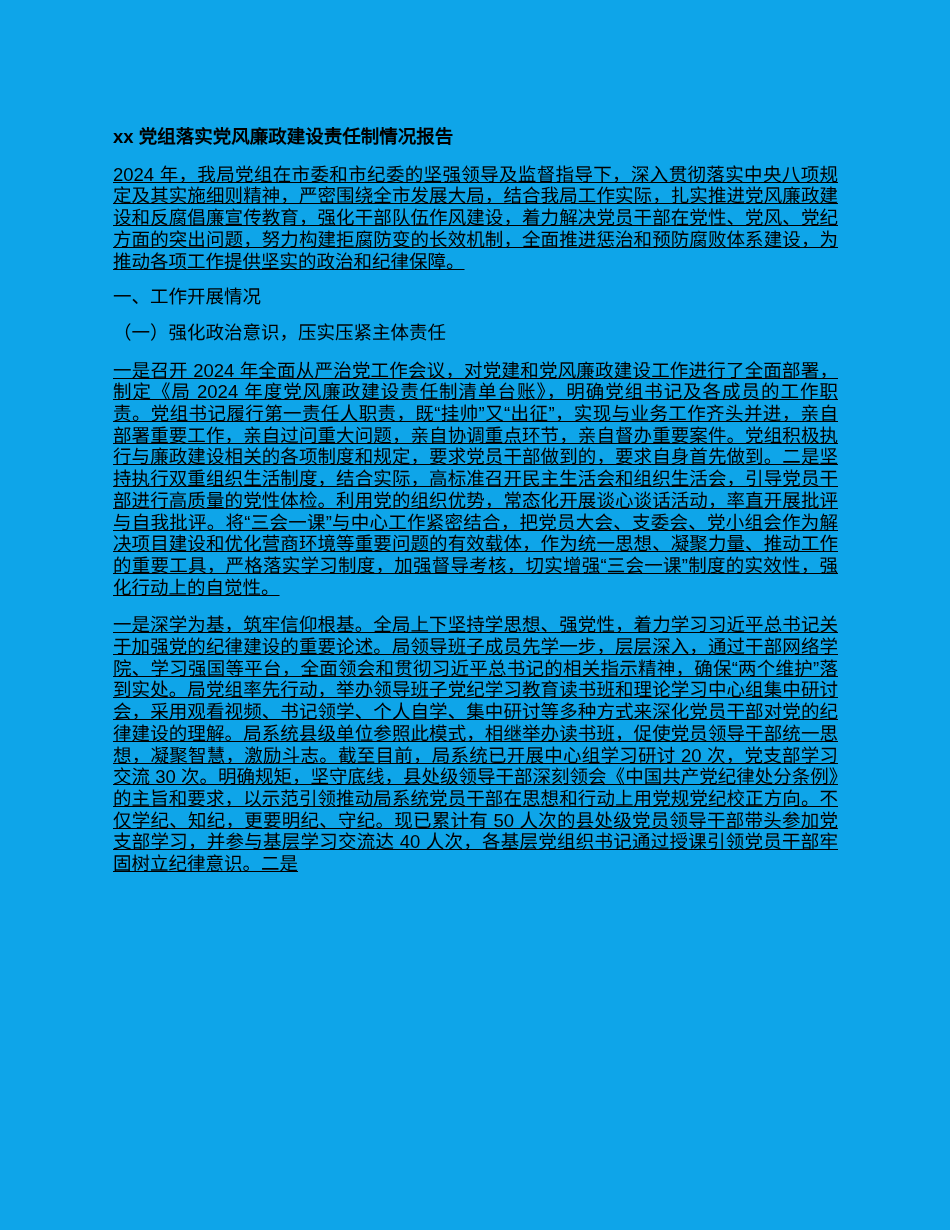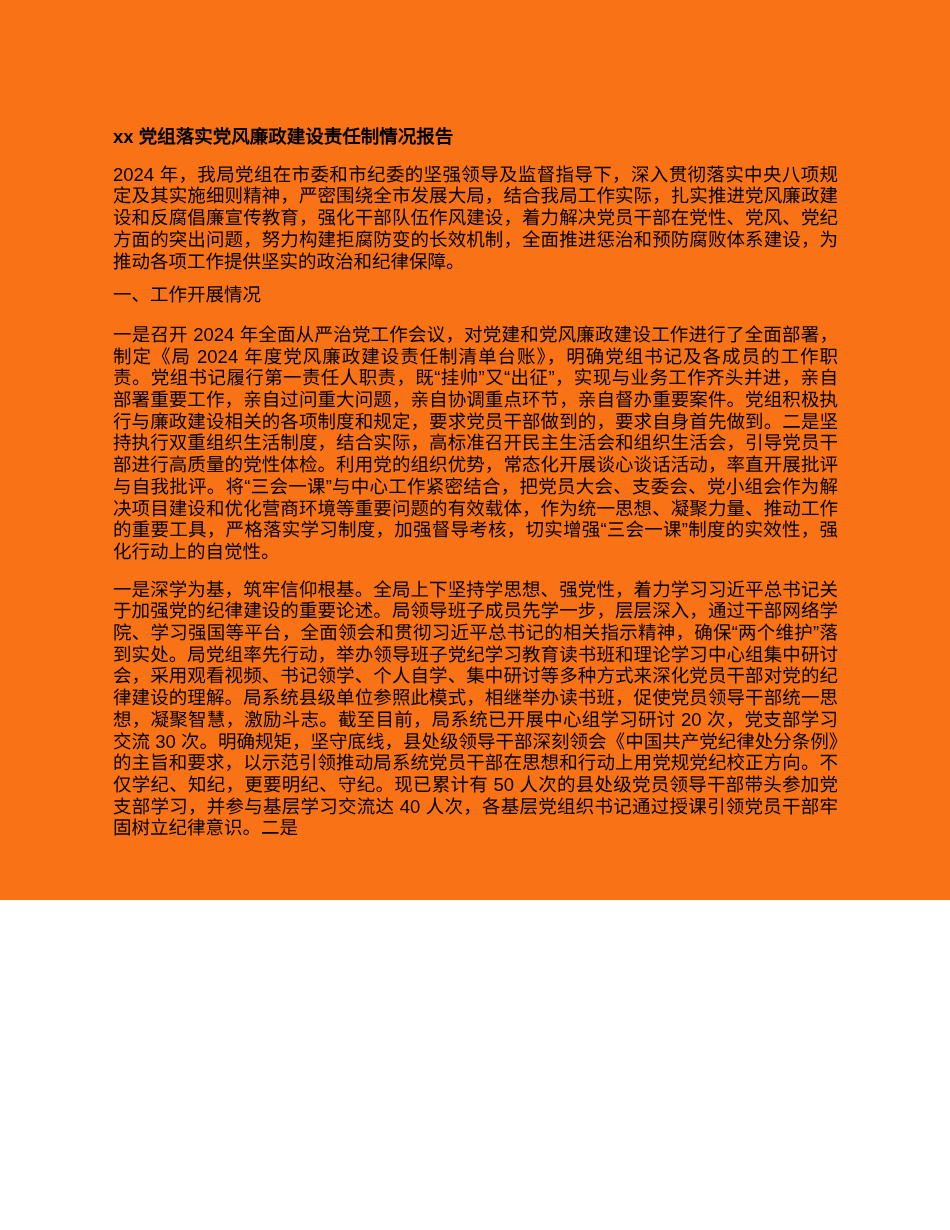--- a/index.html
+++ b/index.html
@@ -10,56 +10,57 @@
   body {
     width: 950px;
     height: 1230px;
     overflow: hidden;
     color: #000000;
     font-family: "Liberation Sans", sans-serif;
   }
   .page {
     box-sizing: border-box;
     width: 950px;
-    height: 900px;
+    height: 1230px;
     padding: 126px 112px 16px 113px;
-    background: #f97316;
+    background: #0ea5e9;
   }
   .doc-title {
     margin: 0 0 14px 0;
     font-size: 18.5px;
     line-height: 21.7px;
     font-weight: bold;
     text-align: left;
   }
   .doc-heading {
     margin: 0 0 14px 0;
     font-size: 18.5px;
     line-height: 21.7px;
     font-weight: normal;
     text-align: left;
-    font-family: Liberation Mono, monospace;
   }
   .doc-paragraph {
     margin: 16px 0 14px 0;
     font-size: 18.5px;
     line-height: 21.7px;
     text-align: justify;
     text-align-last: left;
     word-break: break-all;
+    text-decoration: underline;
   }
 </style>
 </head>
 <body>
 
 <div class="page">
   <h1 class="doc-title">xx 党组落实党风廉政建设责任制情况报告</h1>
 
   <p class="doc-paragraph">2024 年，我局党组在市委和市纪委的坚强领导及监督指导下，深入贯彻落实中央八项规定及其实施细则精神，严密围绕全市发展大局，结合我局工作实际，扎实推进党风廉政建设和反腐倡廉宣传教育，强化干部队伍作风建设，着力解决党员干部在党性、党风、党纪方面的突出问题，努力构建拒腐防变的长效机制，全面推进惩治和预防腐败体系建设，为推动各项工作提供坚实的政治和纪律保障。</p>
 
   <h2 class="doc-heading">一、工作开展情况</h2>
 
+  <h3 class="doc-heading">（一）强化政治意识，压实压紧主体责任</h3>
 
   <p class="doc-paragraph">一是召开 2024 年全面从严治党工作会议，对党建和党风廉政建设工作进行了全面部署，制定《局 2024 年度党风廉政建设责任制清单台账》，明确党组书记及各成员的工作职责。党组书记履行第一责任人职责，既“挂帅”又“出征”，实现与业务工作齐头并进，亲自部署重要工作，亲自过问重大问题，亲自协调重点环节，亲自督办重要案件。党组积极执行与廉政建设相关的各项制度和规定，要求党员干部做到的，要求自身首先做到。二是坚持执行双重组织生活制度，结合实际，高标准召开民主生活会和组织生活会，引导党员干部进行高质量的党性体检。利用党的组织优势，常态化开展谈心谈话活动，率直开展批评与自我批评。将“三会一课”与中心工作紧密结合，把党员大会、支委会、党小组会作为解决项目建设和优化营商环境等重要问题的有效载体，作为统一思想、凝聚力量、推动工作的重要工具，严格落实学习制度，加强督导考核，切实增强“三会一课”制度的实效性，强化行动上的自觉性。</p>
 
 
   <p class="doc-paragraph">一是深学为基，筑牢信仰根基。全局上下坚持学思想、强党性，着力学习习近平总书记关于加强党的纪律建设的重要论述。局领导班子成员先学一步，层层深入，通过干部网络学院、学习强国等平台，全面领会和贯彻习近平总书记的相关指示精神，确保“两个维护”落到实处。局党组率先行动，举办领导班子党纪学习教育读书班和理论学习中心组集中研讨会，采用观看视频、书记领学、个人自学、集中研讨等多种方式来深化党员干部对党的纪律建设的理解。局系统县级单位参照此模式，相继举办读书班，促使党员领导干部统一思想，凝聚智慧，激励斗志。截至目前，局系统已开展中心组学习研讨 20 次，党支部学习交流 30 次。明确规矩，坚守底线，县处级领导干部深刻领会《中国共产党纪律处分条例》的主旨和要求，以示范引领推动局系统党员干部在思想和行动上用党规党纪校正方向。不仅学纪、知纪，更要明纪、守纪。现已累计有 50 人次的县处级党员领导干部带头参加党支部学习，并参与基层学习交流达 40 人次，各基层党组织书记通过授课引领党员干部牢固树立纪律意识。二是</p>
 </div>
 
 </body></html>

